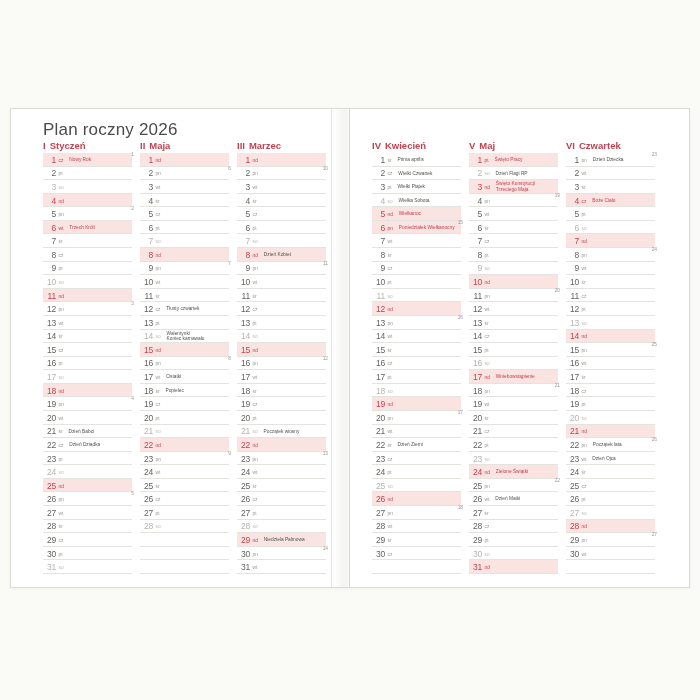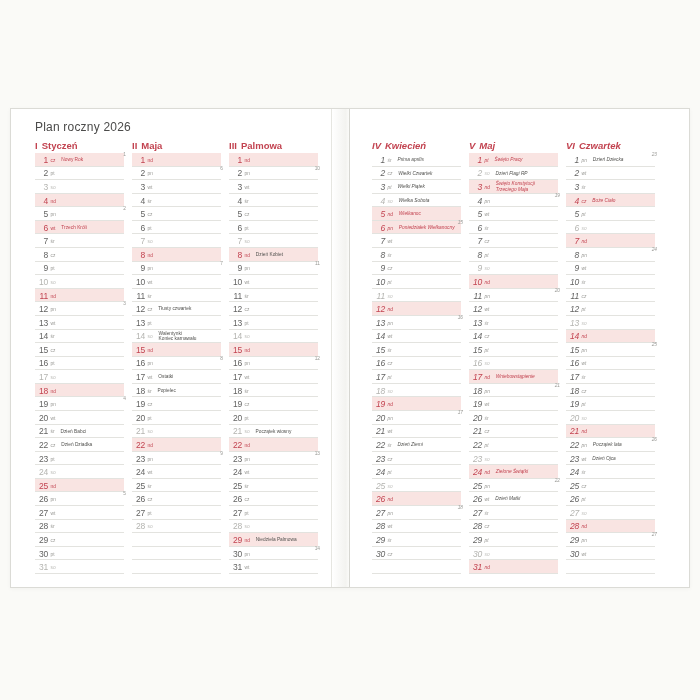--- a/index.html
+++ b/index.html
@@ -22,33 +22,33 @@
   .spread{
     position:absolute;
     left:10px; top:108px;
     width:680px; height:480px;
     background:#ffffff;
     border:1px solid #dbdbd6;
     box-shadow:0 1px 4px rgba(0,0,0,0.04);
   }
   .page{position:absolute;top:0;height:100%;}
   .page-left{left:0;width:321px;}
-  .page-right{left:339px;width:339px;font-style:italic;}
+  .page-right{left:339px;width:339px;}
   .gutter{
     position:absolute;top:0;bottom:0;left:320px;width:19px;
     border-left:1px solid #e6e6e1;
     border-right:1px solid #d6d6d1;
     background:linear-gradient(to right,#ffffff,#f3f3f0 80%,#fbfbf9);
   }
   .title{
-    position:absolute;left:24px;top:11px;
-    font-size:12px;color:#4b4b4a;letter-spacing:0.2px;
+    position:absolute;left:32px;top:11px;
+    font-size:17px;color:#4b4b4a;letter-spacing:0.2px;
   }
   .months{
-    position:absolute;top:31px;left:24px;
+    position:absolute;top:31px;left:32px;
     display:flex;gap:8px;
   }
   .page-right .months{left:22px;}
   .month{width:89px;}
   .mhead{
     height:13px;
     font-size:9.5px;font-weight:bold;color:var(--accent);
     white-space:nowrap;
   }
   .mroman{margin-right:4px;}
@@ -361,21 +361,21 @@
               <span class="dnum">28</span>
               <span class="dwd">so</span>
             </div>
             <div class="day-row empty"></div>
             <div class="day-row empty"></div>
             <div class="day-row empty"></div>
           </div>
   </div>
 
   <div class="month">
-    <div class="mhead"><span class="mroman">III</span><span class="mname">Palmowa</span></div>
+    <div class="mhead"><span class="mroman">III</span><span class="mname">Marzec</span></div>
     <div class="mrows">
             <div class="day-row hl">
               <span class="dnum">1</span>
               <span class="dwd">nd</span>
             </div>
             <div class="day-row">
               <span class="dnum">2</span>
               <span class="dwd">pn</span>
               <span class="dwk">10</span>
             </div>

